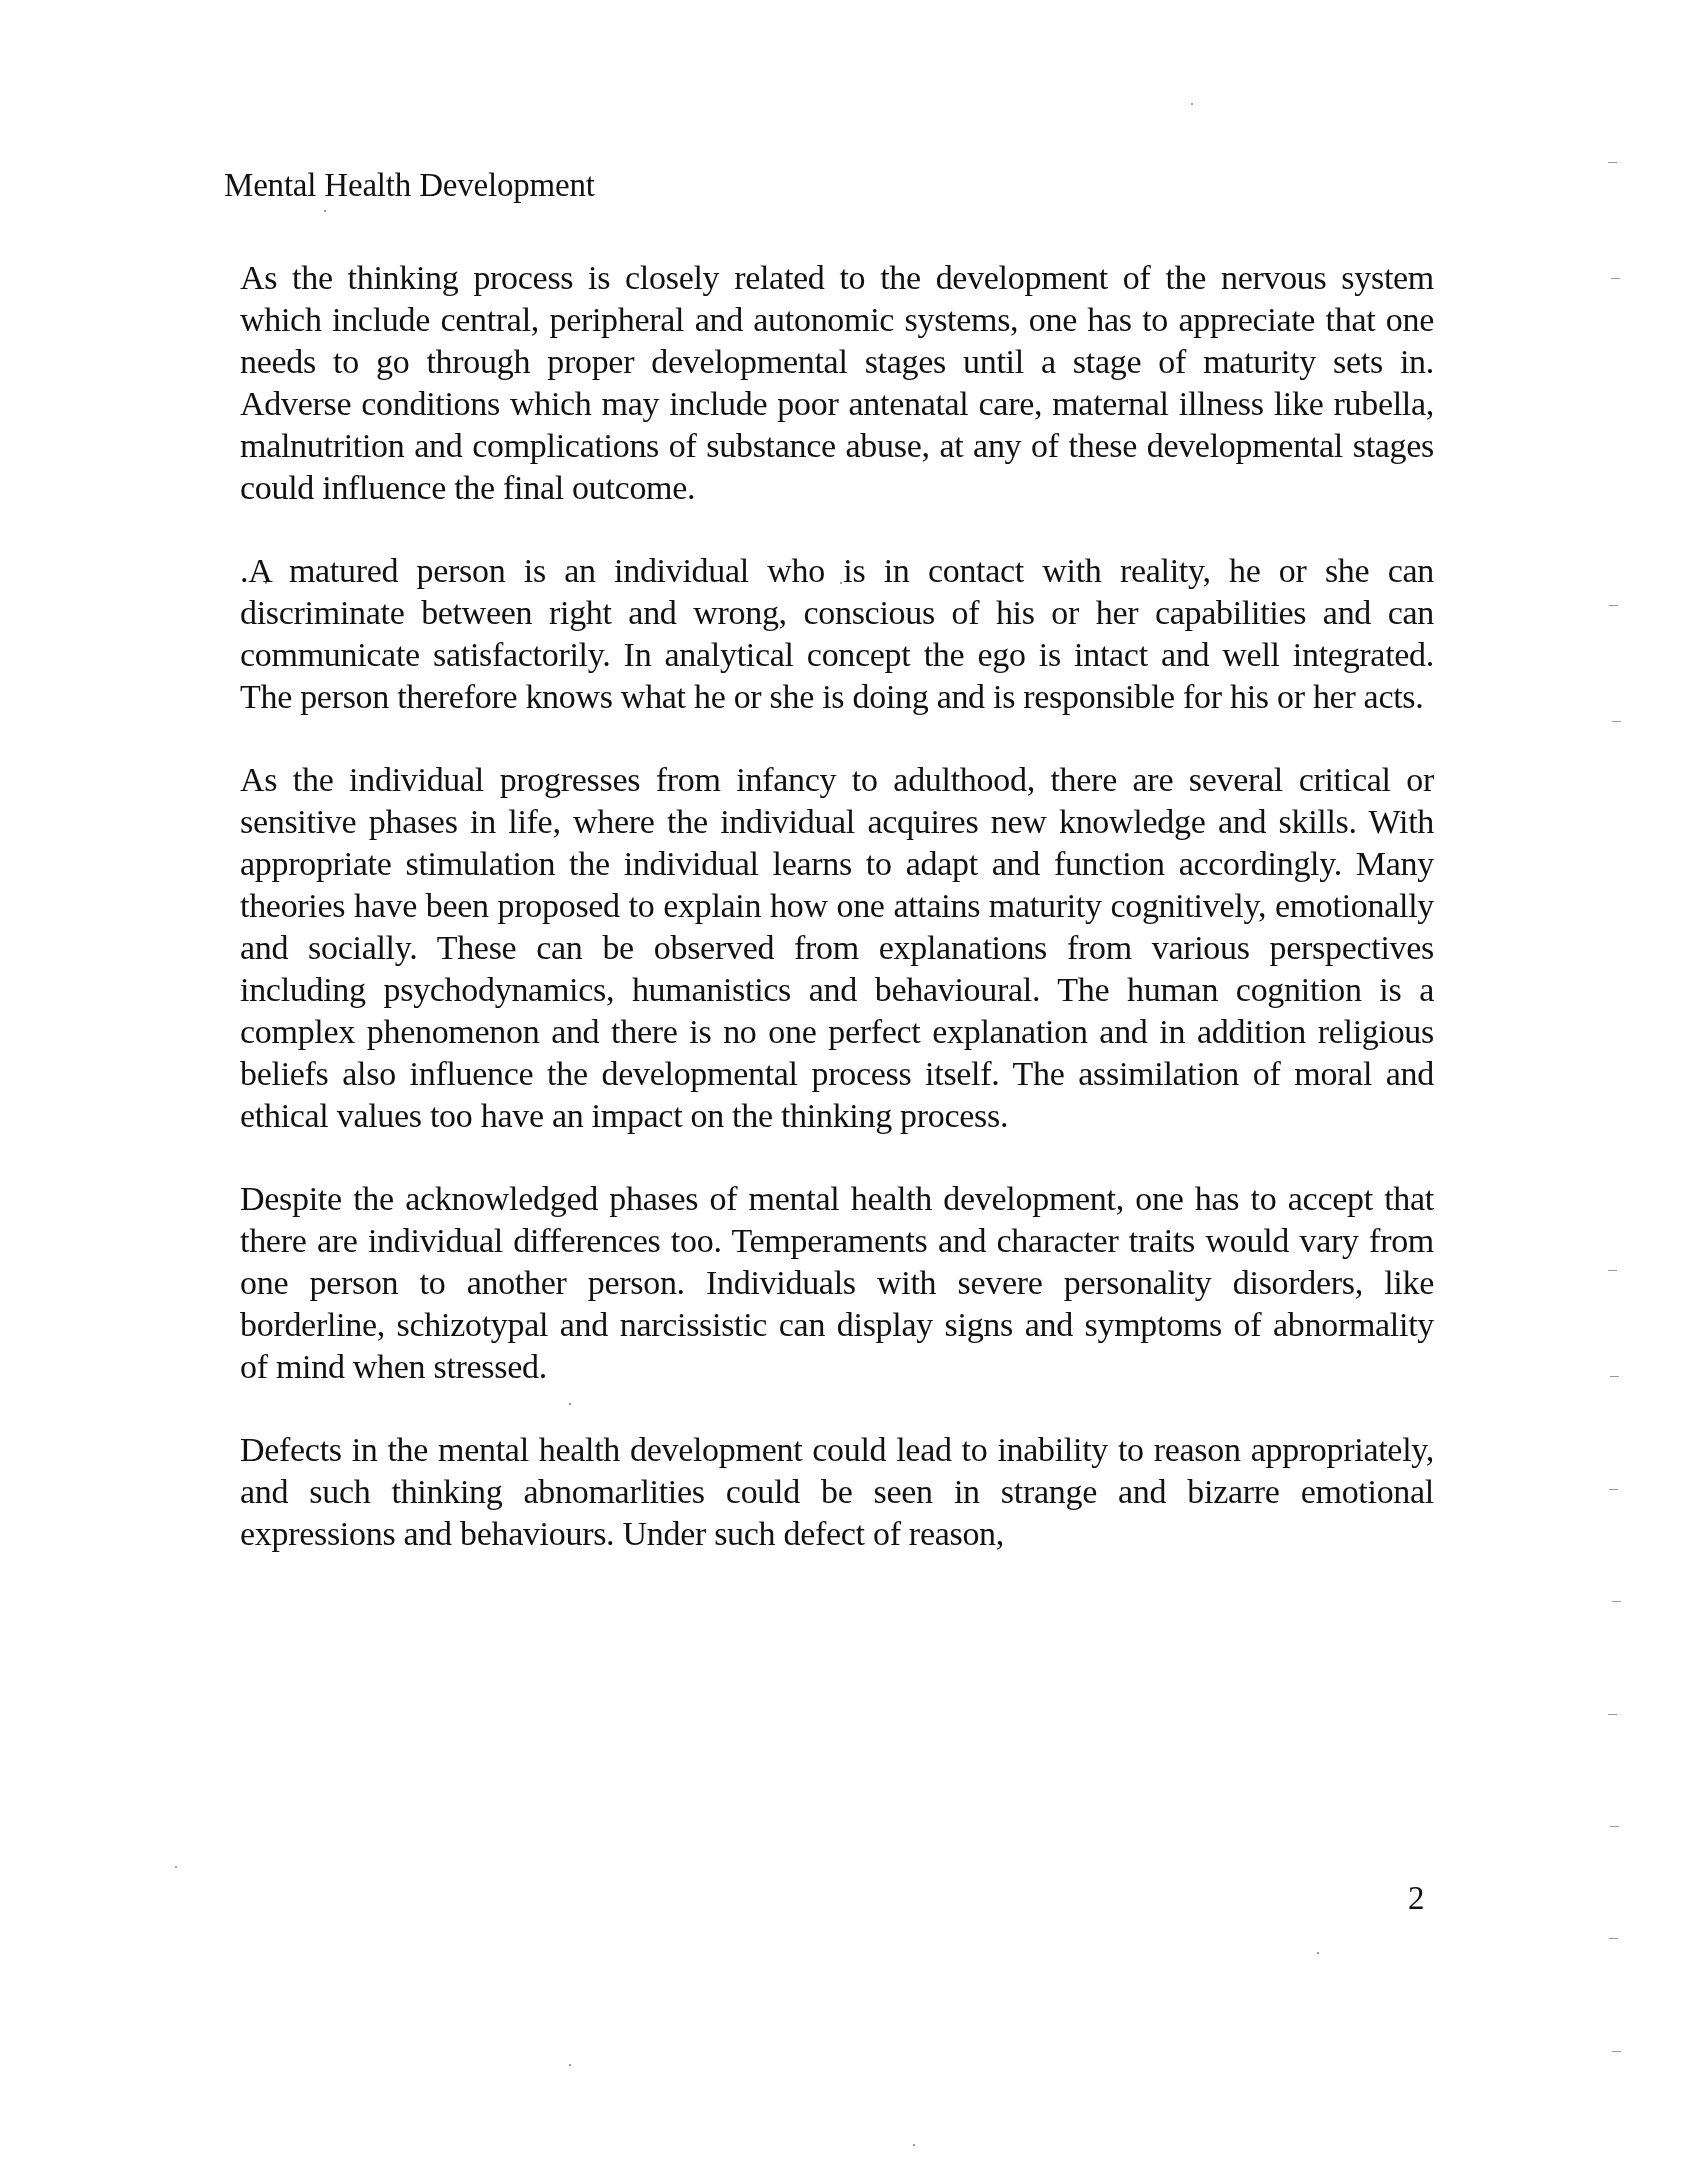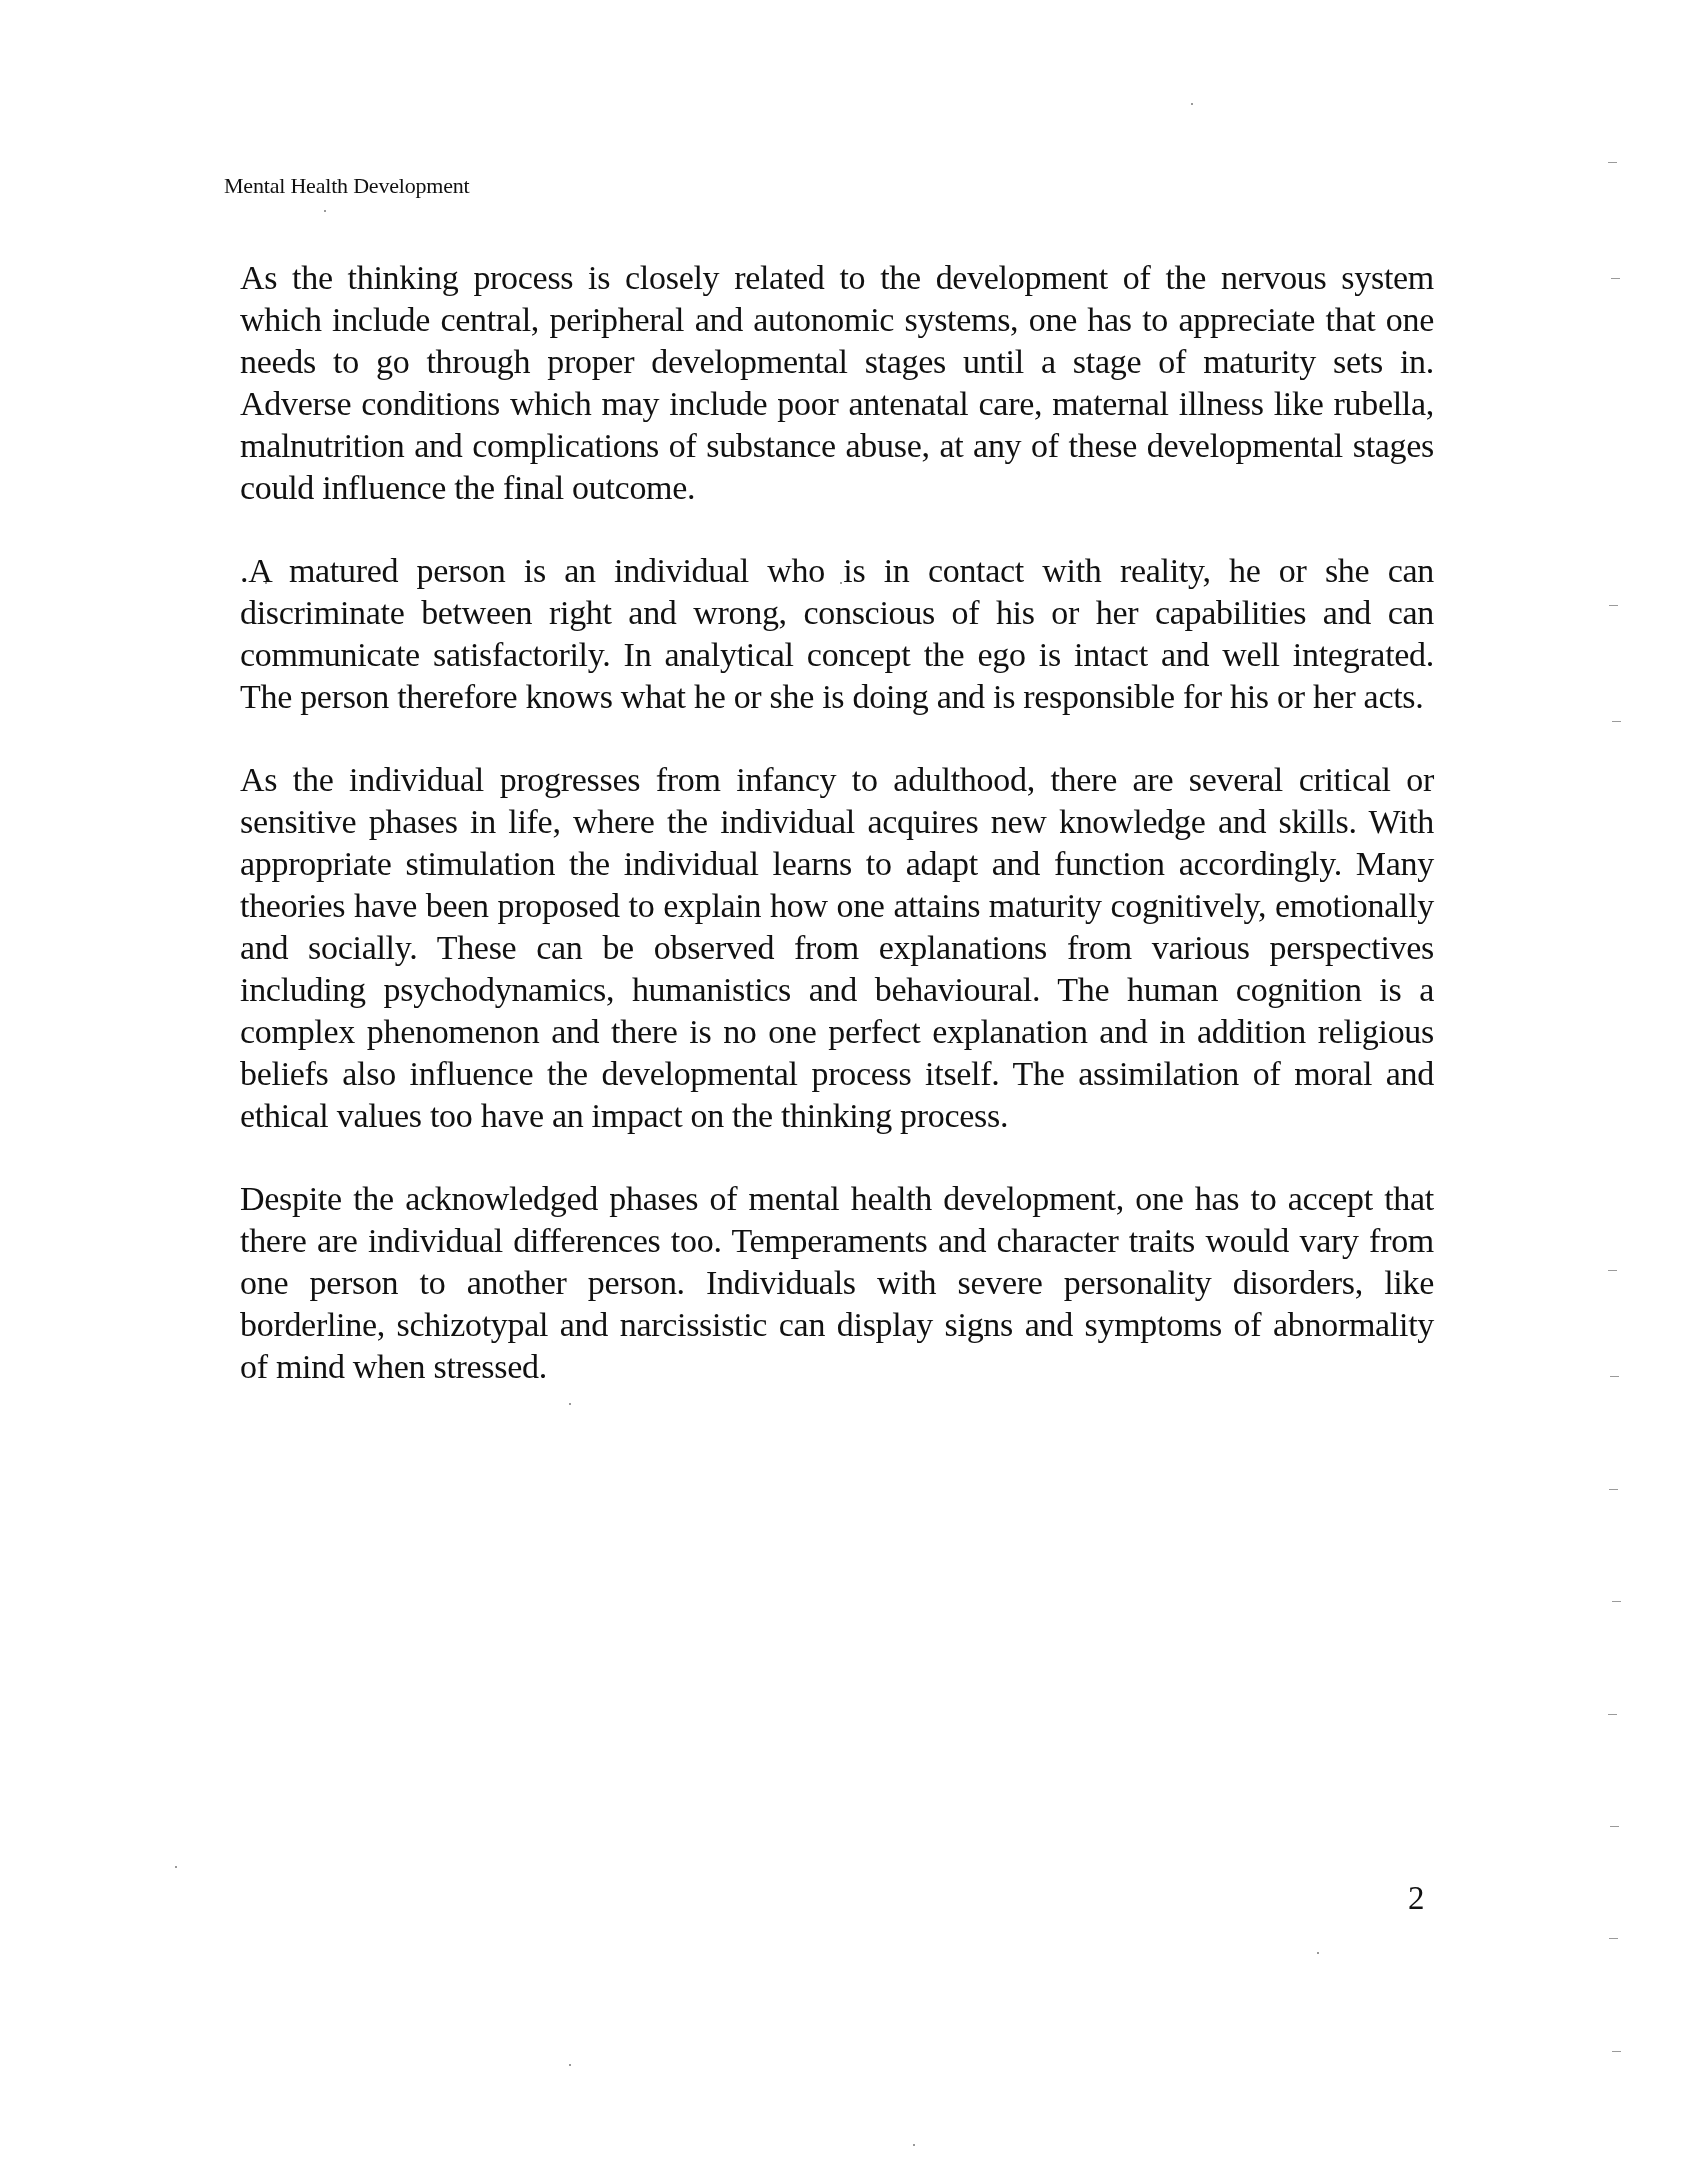--- a/index.html
+++ b/index.html
@@ -18,21 +18,21 @@
     .page {
       position: absolute;
       left: 0; top: 0;
       width: 1687px;
       height: 2183px;
     }
     .title {
       position: absolute;
       left: 224px;
       top: 165px;
-      font-size: 22px;
+      font-size: 33px;
       line-height: 41px;
       margin: 0;
       font-weight: normal;
       letter-spacing: -0.2px;
     }
     .body-text {
       position: absolute;
       left: 240px;
       width: 1194px;
       top: 257px;
@@ -71,20 +71,21 @@
 
 <div class="page">
 
   <h1 class="title">Mental Health Development</h1>
 
   <div class="body-text">
     <p class="para">As the thinking process is closely related to the development of the nervous system which include central, peripheral and autonomic systems, one has to appreciate that one needs to go through proper developmental stages until a stage of maturity sets in. Adverse conditions which may include poor antenatal care, maternal illness like rubella, malnutrition and complications of substance abuse, at any of these developmental stages could influence the final outcome.</p>
     <p class="para">.A matured person is an individual who is in contact with reality, he or she can discriminate between right and wrong, conscious of his or her capabilities and can communicate satisfactorily. In analytical concept the ego is intact and well integrated. The person therefore knows what he or she is doing and is responsible for his or her acts.</p>
     <p class="para">As the individual progresses from infancy to adulthood, there are several critical or sensitive phases in life, where the individual acquires new knowledge and skills. With appropriate stimulation the individual learns to adapt and function accordingly. Many theories have been proposed to explain how one attains maturity cognitively, emotionally and socially. These can be observed from explanations from various perspectives including psychodynamics, humanistics and behavioural. The human cognition is a complex phenomenon and there is no one perfect explanation and in addition religious beliefs also influence the developmental process itself. The assimilation of moral and ethical values too have an impact on the thinking process.</p>
     <p class="para">Despite the acknowledged phases of mental health development, one has to accept that there are individual differences too. Temperaments and character traits would vary from one person to another person. Individuals with severe personality disorders, like borderline, schizotypal and narcissistic can display signs and symptoms of abnormality of mind when stressed.</p>
+    <p class="para">Defects in the mental health development could lead to inability to reason appropriately, and such thinking abnomarlities could be seen in strange and bizarre emotional expressions and behaviours. Under such defect of reason,</p>
   </div>
 
   <div class="page-number">2</div>
 
   <div class="speck" style="left:1608px; top:162px;"></div>
   <div class="speck" style="left:1611px; top:278px;"></div>
   <div class="speck" style="left:1609px; top:605px;"></div>
   <div class="speck" style="left:1612px; top:721px;"></div>
   <div class="speck" style="left:1608px; top:1270px;"></div>
   <div class="speck" style="left:1610px; top:1376px;"></div>

